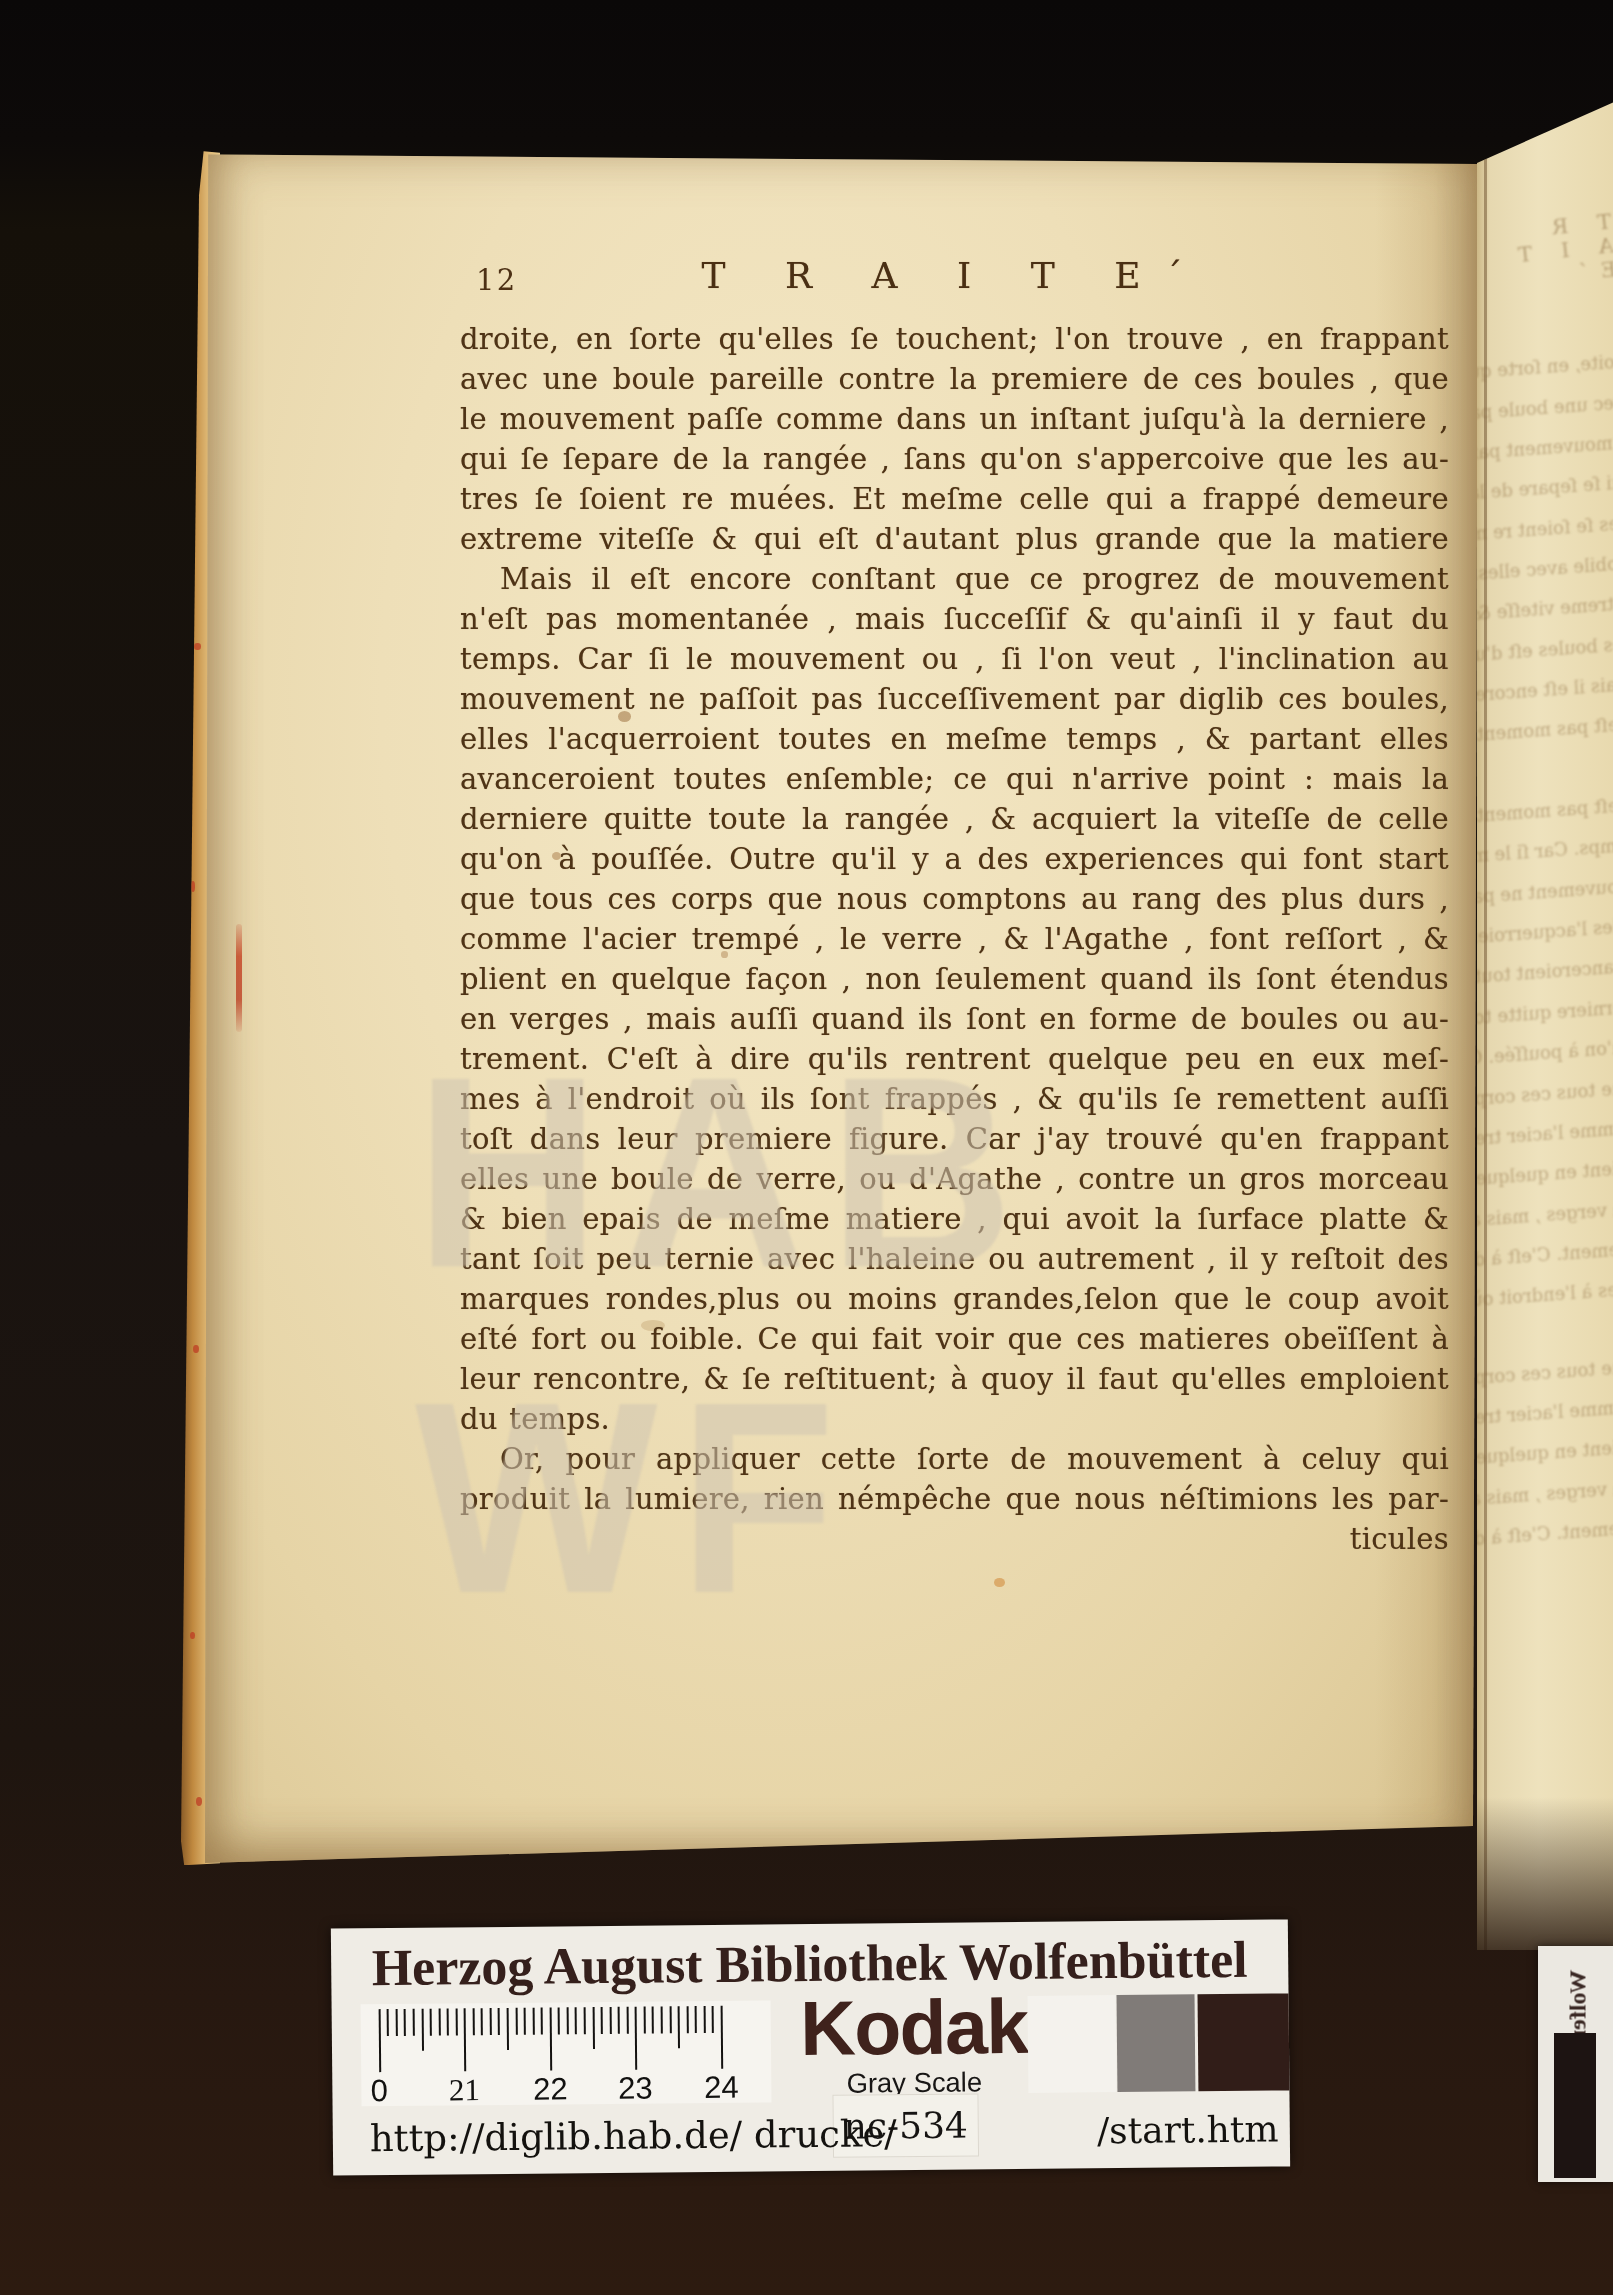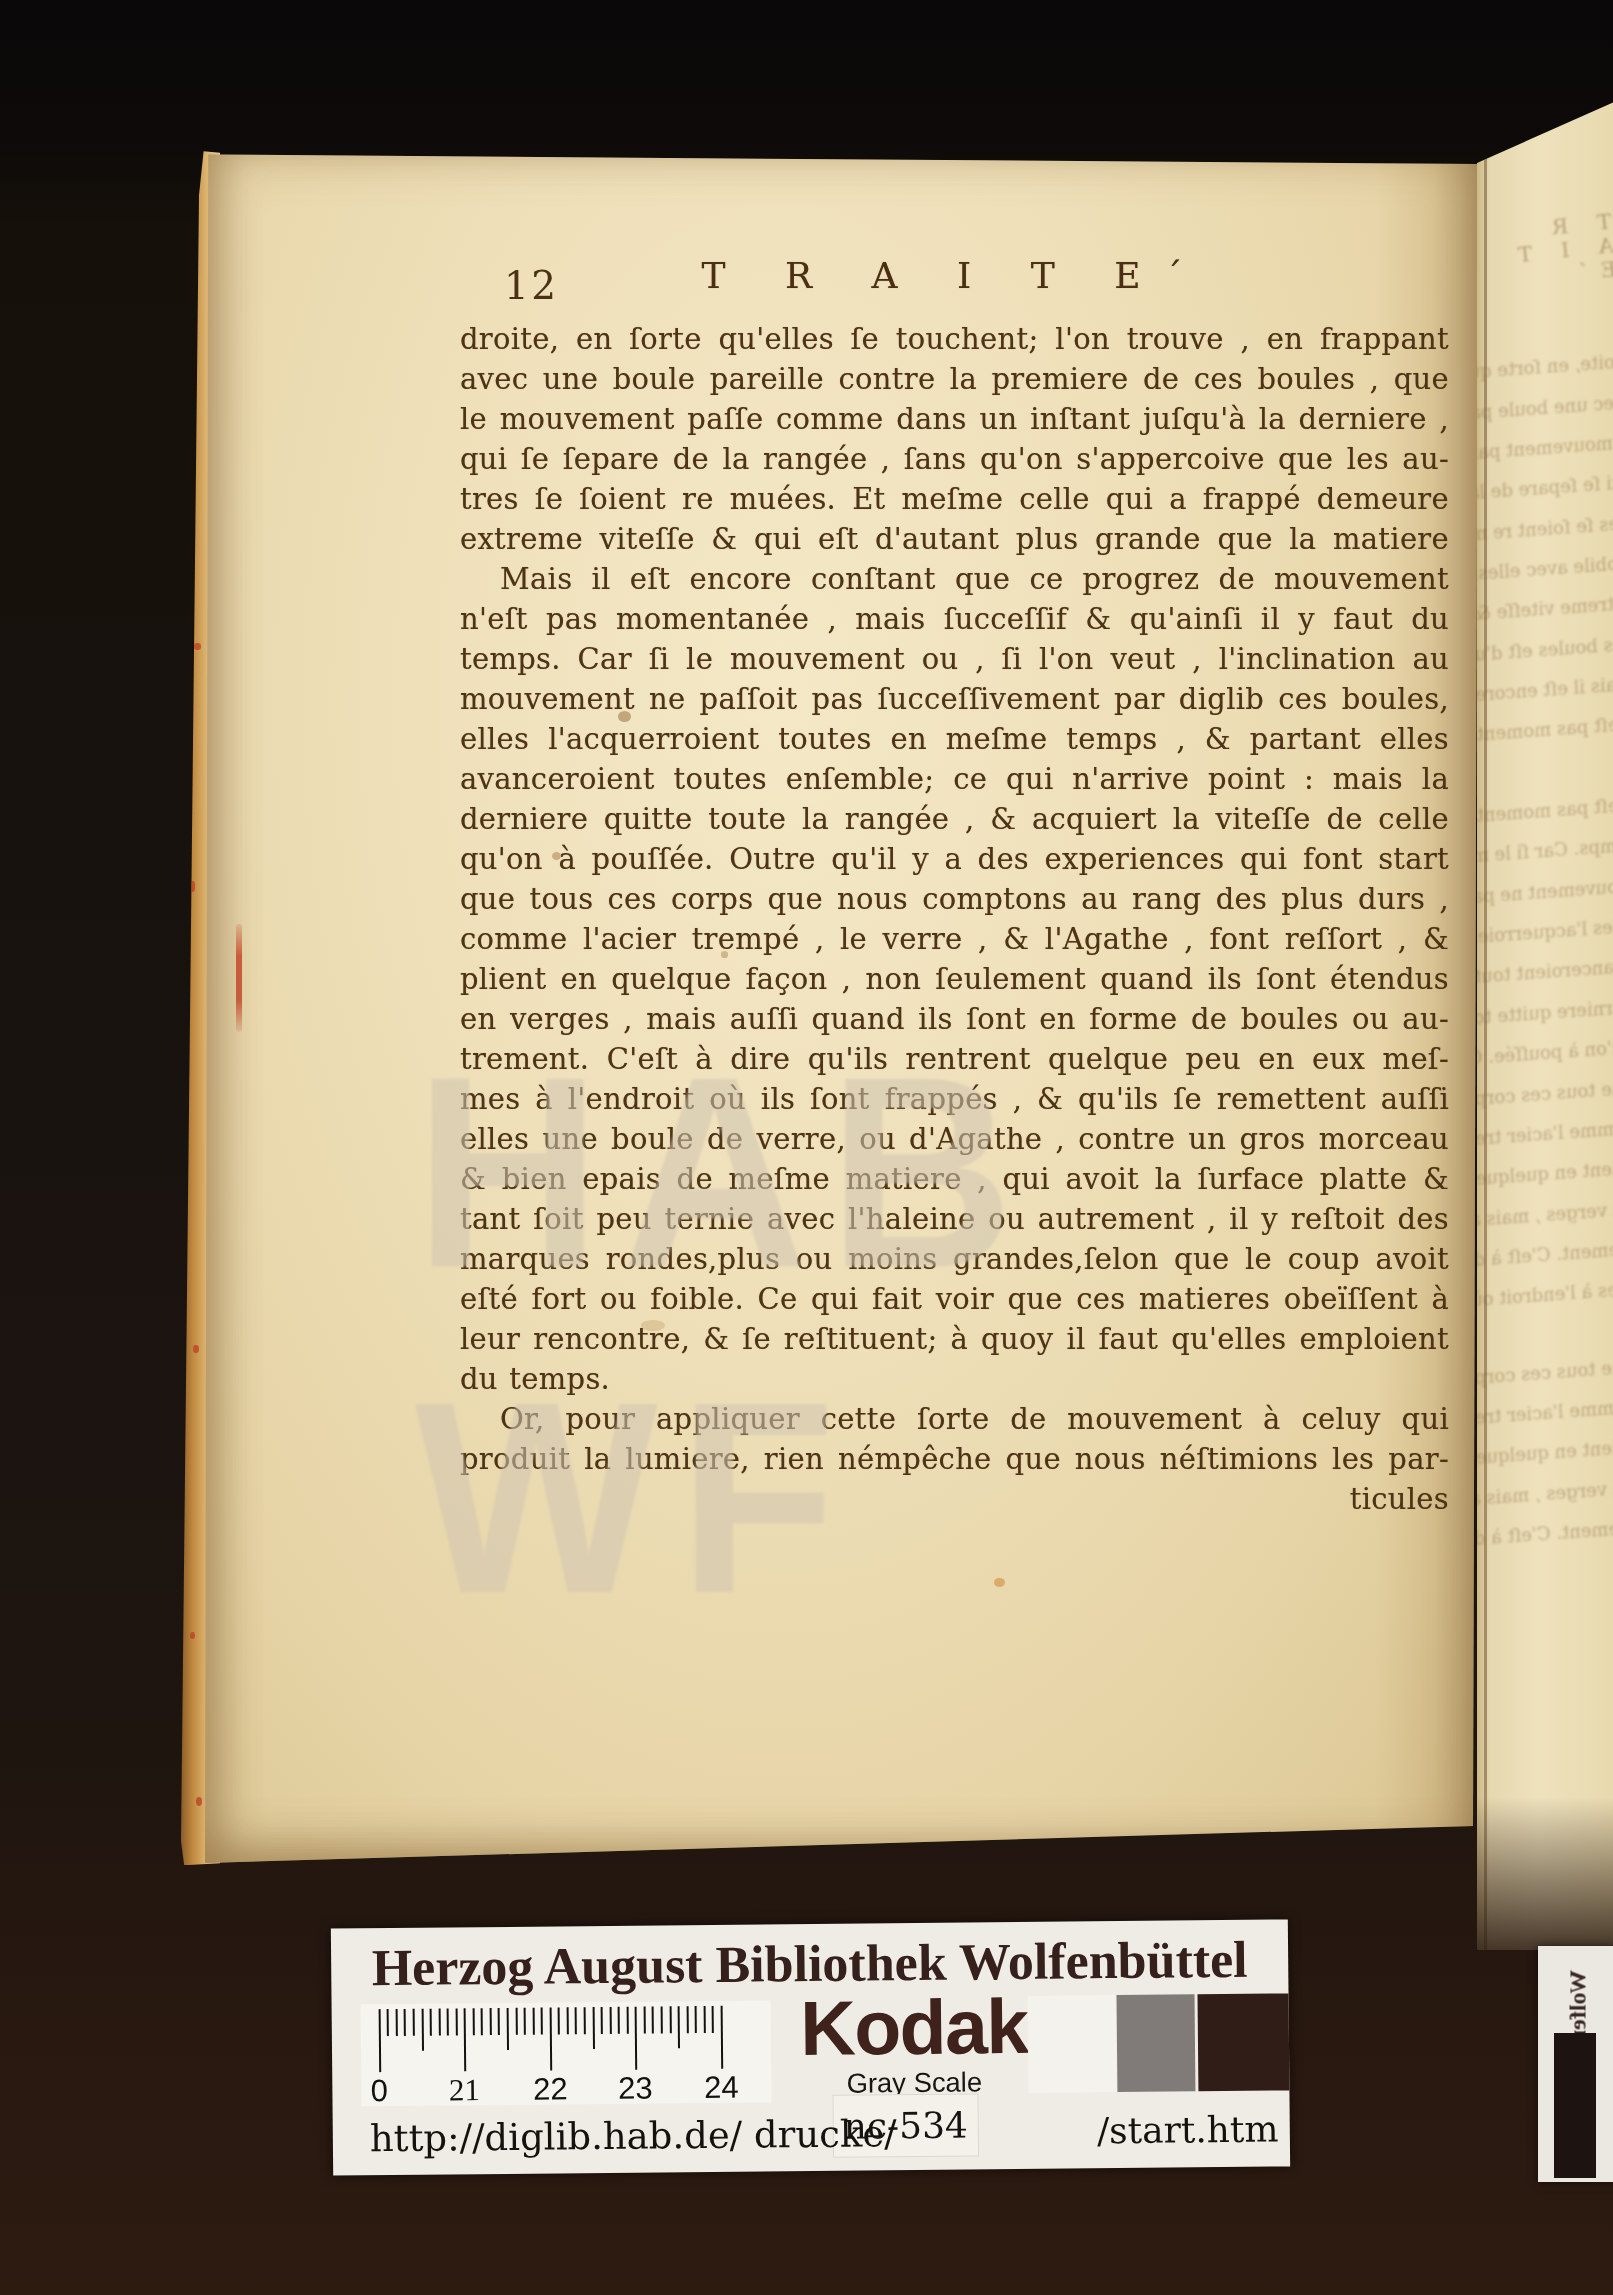--- a/index.html
+++ b/index.html
@@ -16,21 +16,21 @@
     background:radial-gradient(ellipse at 45% 32%,#f4e8c6 0%,#eedfb8 40%,#e6d4a6 72%,#d9c491 100%);
     clip-path:polygon(3.2px 6.5px,1273px 16px,1268px 1678px,0px 1715px);}
   .page::after{content:"";position:absolute;inset:0;pointer-events:none;
     box-shadow:inset 0 0 56px rgba(125,88,40,.33), inset 0 -24px 40px rgba(120,80,35,.28), inset 20px 0 36px rgba(130,90,40,.25);}
   .gutter-shade{position:absolute;right:0;top:0;width:105px;height:100%;
     background:linear-gradient(to right,rgba(150,110,50,0) 0%,rgba(150,110,50,.16) 55%,rgba(115,80,35,.34) 100%);}
   .red-streak{position:absolute;left:31px;top:776px;width:5.6px;height:108px;border-radius:3.2px;
     background:linear-gradient(180deg,rgba(200,60,35,.15),rgba(205,65,35,.8) 30%,rgba(195,55,30,.75) 70%,rgba(200,60,35,.1));}
   .stain{position:absolute;border-radius:50%;pointer-events:none;}
   
-  .folio{position:absolute;left:271px;top:115px;font-size:39px;color:#4d3115;letter-spacing:2.4px;margin-left:28px;}
+  .folio{position:absolute;left:271px;top:115px;font-size:29px;color:#4d3115;letter-spacing:2.4px;}
   .running-title{position:absolute;left:255px;top:107px;width:988px;text-align:center;
     font-size:36px;color:#4a2f13;letter-spacing:24px;text-shadow:0 0 0.8px rgba(80,50,20,.5);}
   
   .text-block{position:absolute;left:255px;top:171px;width:989px;}
   .tl{height:40px;line-height:40px;font-size:29px;color:#4e3316;white-space:nowrap;
     letter-spacing:0.3px;word-spacing:2px;text-shadow:0 0 0.8px rgba(90,60,25,.45);}
   .jl{text-align:justify;text-align-last:justify;white-space:normal;overflow:hidden;}
   .end{text-align:left;}
   .cw{text-align:right;}
   .ind{padding-left:40px;}
@@ -121,20 +121,21 @@
           <div class="tl jl">elles l'acquerroient toutes en meſme temps , &amp; partant elles</div>
           <div class="tl jl">avanceroient toutes enſemble; ce qui n'arrive point : mais la</div>
           <div class="tl jl">derniere quitte toute la rangée , &amp; acquiert la viteſſe de celle</div>
           <div class="tl jl">qu'on à pouſſée.  Outre qu'il y a des experiences qui font start</div>
           <div class="tl jl">que tous ces corps que nous comptons au rang des plus durs ,</div>
           <div class="tl jl">comme l'acier trempé ,  le verre , &amp; l'Agathe , font reſſort ,  &amp;</div>
           <div class="tl jl">plient en quelque façon , non ſeulement quand ils ſont étendus</div>
           <div class="tl jl">en verges , mais auſſi quand ils ſont  en forme de boules ou au-</div>
           <div class="tl jl">trement.   C'eſt à dire qu'ils rentrent quelque peu en eux meſ-</div>
           <div class="tl jl">mes à l'endroit où ils ſont frappés , &amp; qu'ils ſe remettent auſſi</div>
+          <div class="tl jl">toſt dans leur premiere figure.  Car j'ay trouvé qu'en frappant</div>
           <div class="tl jl">elles une boule de verre, ou d'Agathe , contre un gros morceau</div>
           <div class="tl jl">&amp; bien epais de meſme matiere , qui avoit la ſurface platte &amp;</div>
           <div class="tl jl">tant ſoit peu ternie avec l'haleine ou autrement , il y reſtoit des</div>
           <div class="tl jl">marques rondes,plus ou moins grandes,ſelon que le coup avoit</div>
           <div class="tl jl">eſté fort ou foible.  Ce qui fait voir que ces matieres obeïſſent à</div>
           <div class="tl jl">leur rencontre, &amp; ſe reſtituent; à quoy il faut qu'elles emploient</div>
           <div class="tl end">du temps.</div>
           <div class="tl jl ind">Or, pour appliquer cette ſorte de mouvement à celuy qui</div>
           <div class="tl jl">produit la lumiere, rien némpêche que nous néſtimions les par-</div>
           <div class="tl cw">ticules</div>

